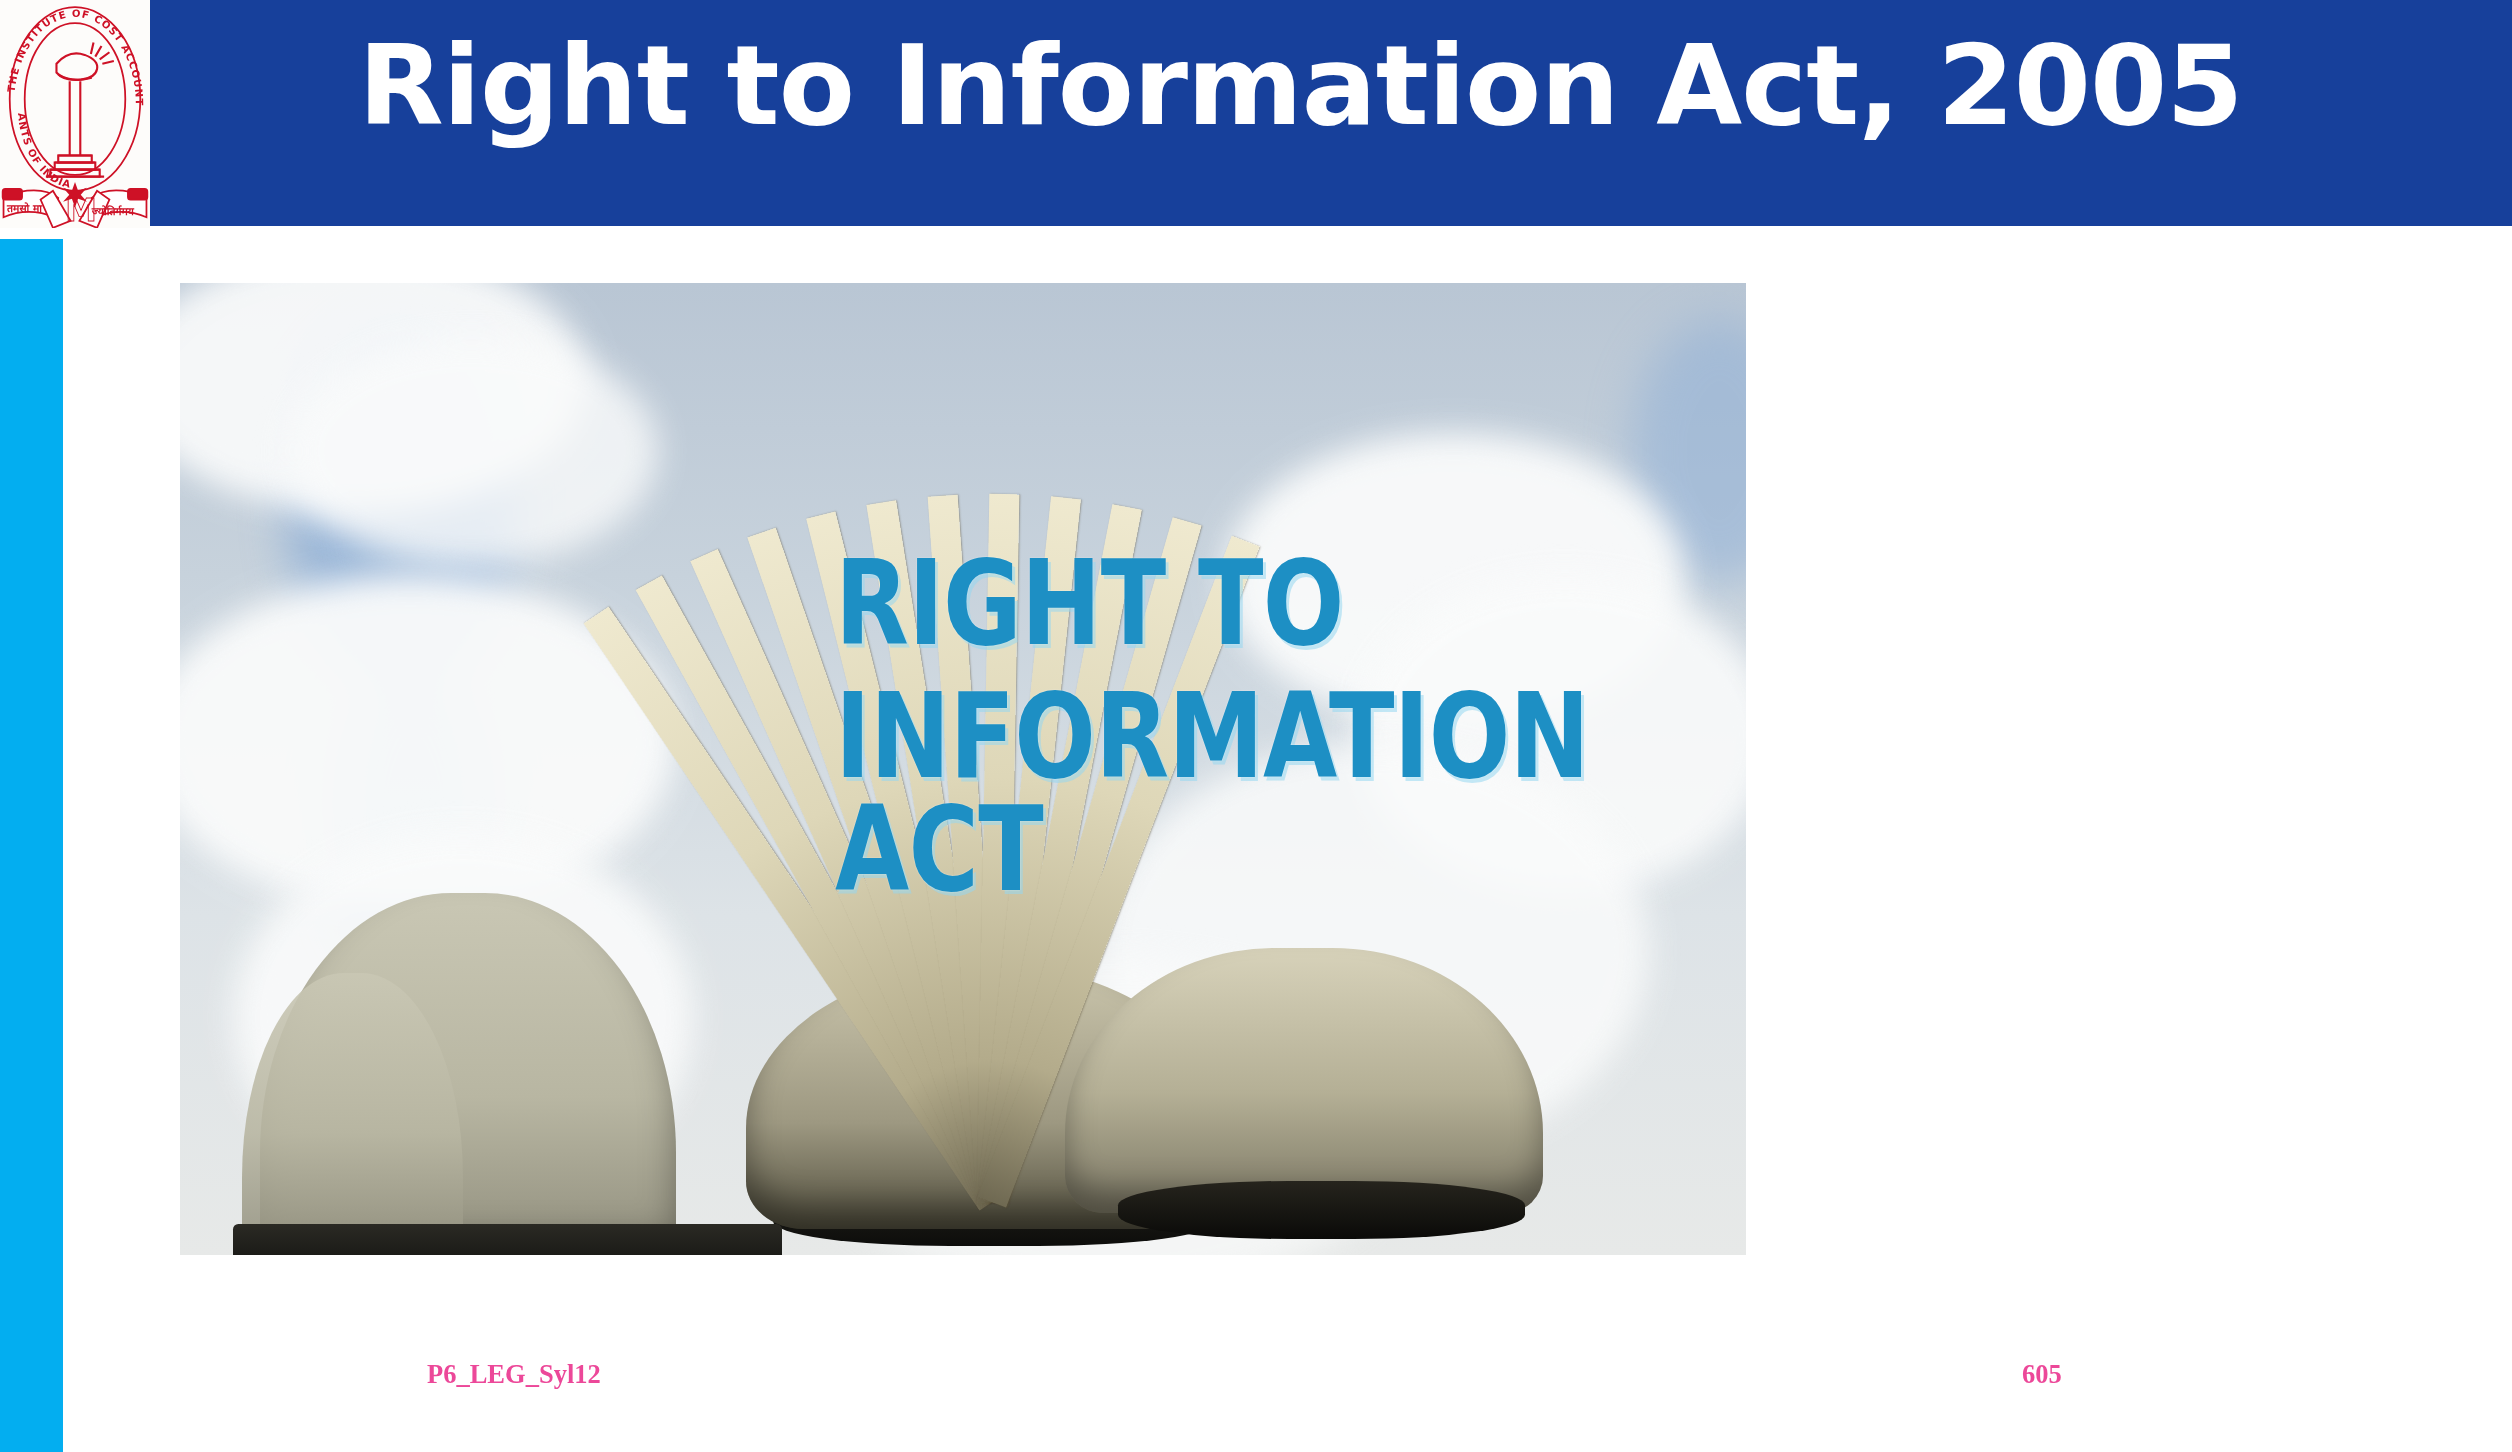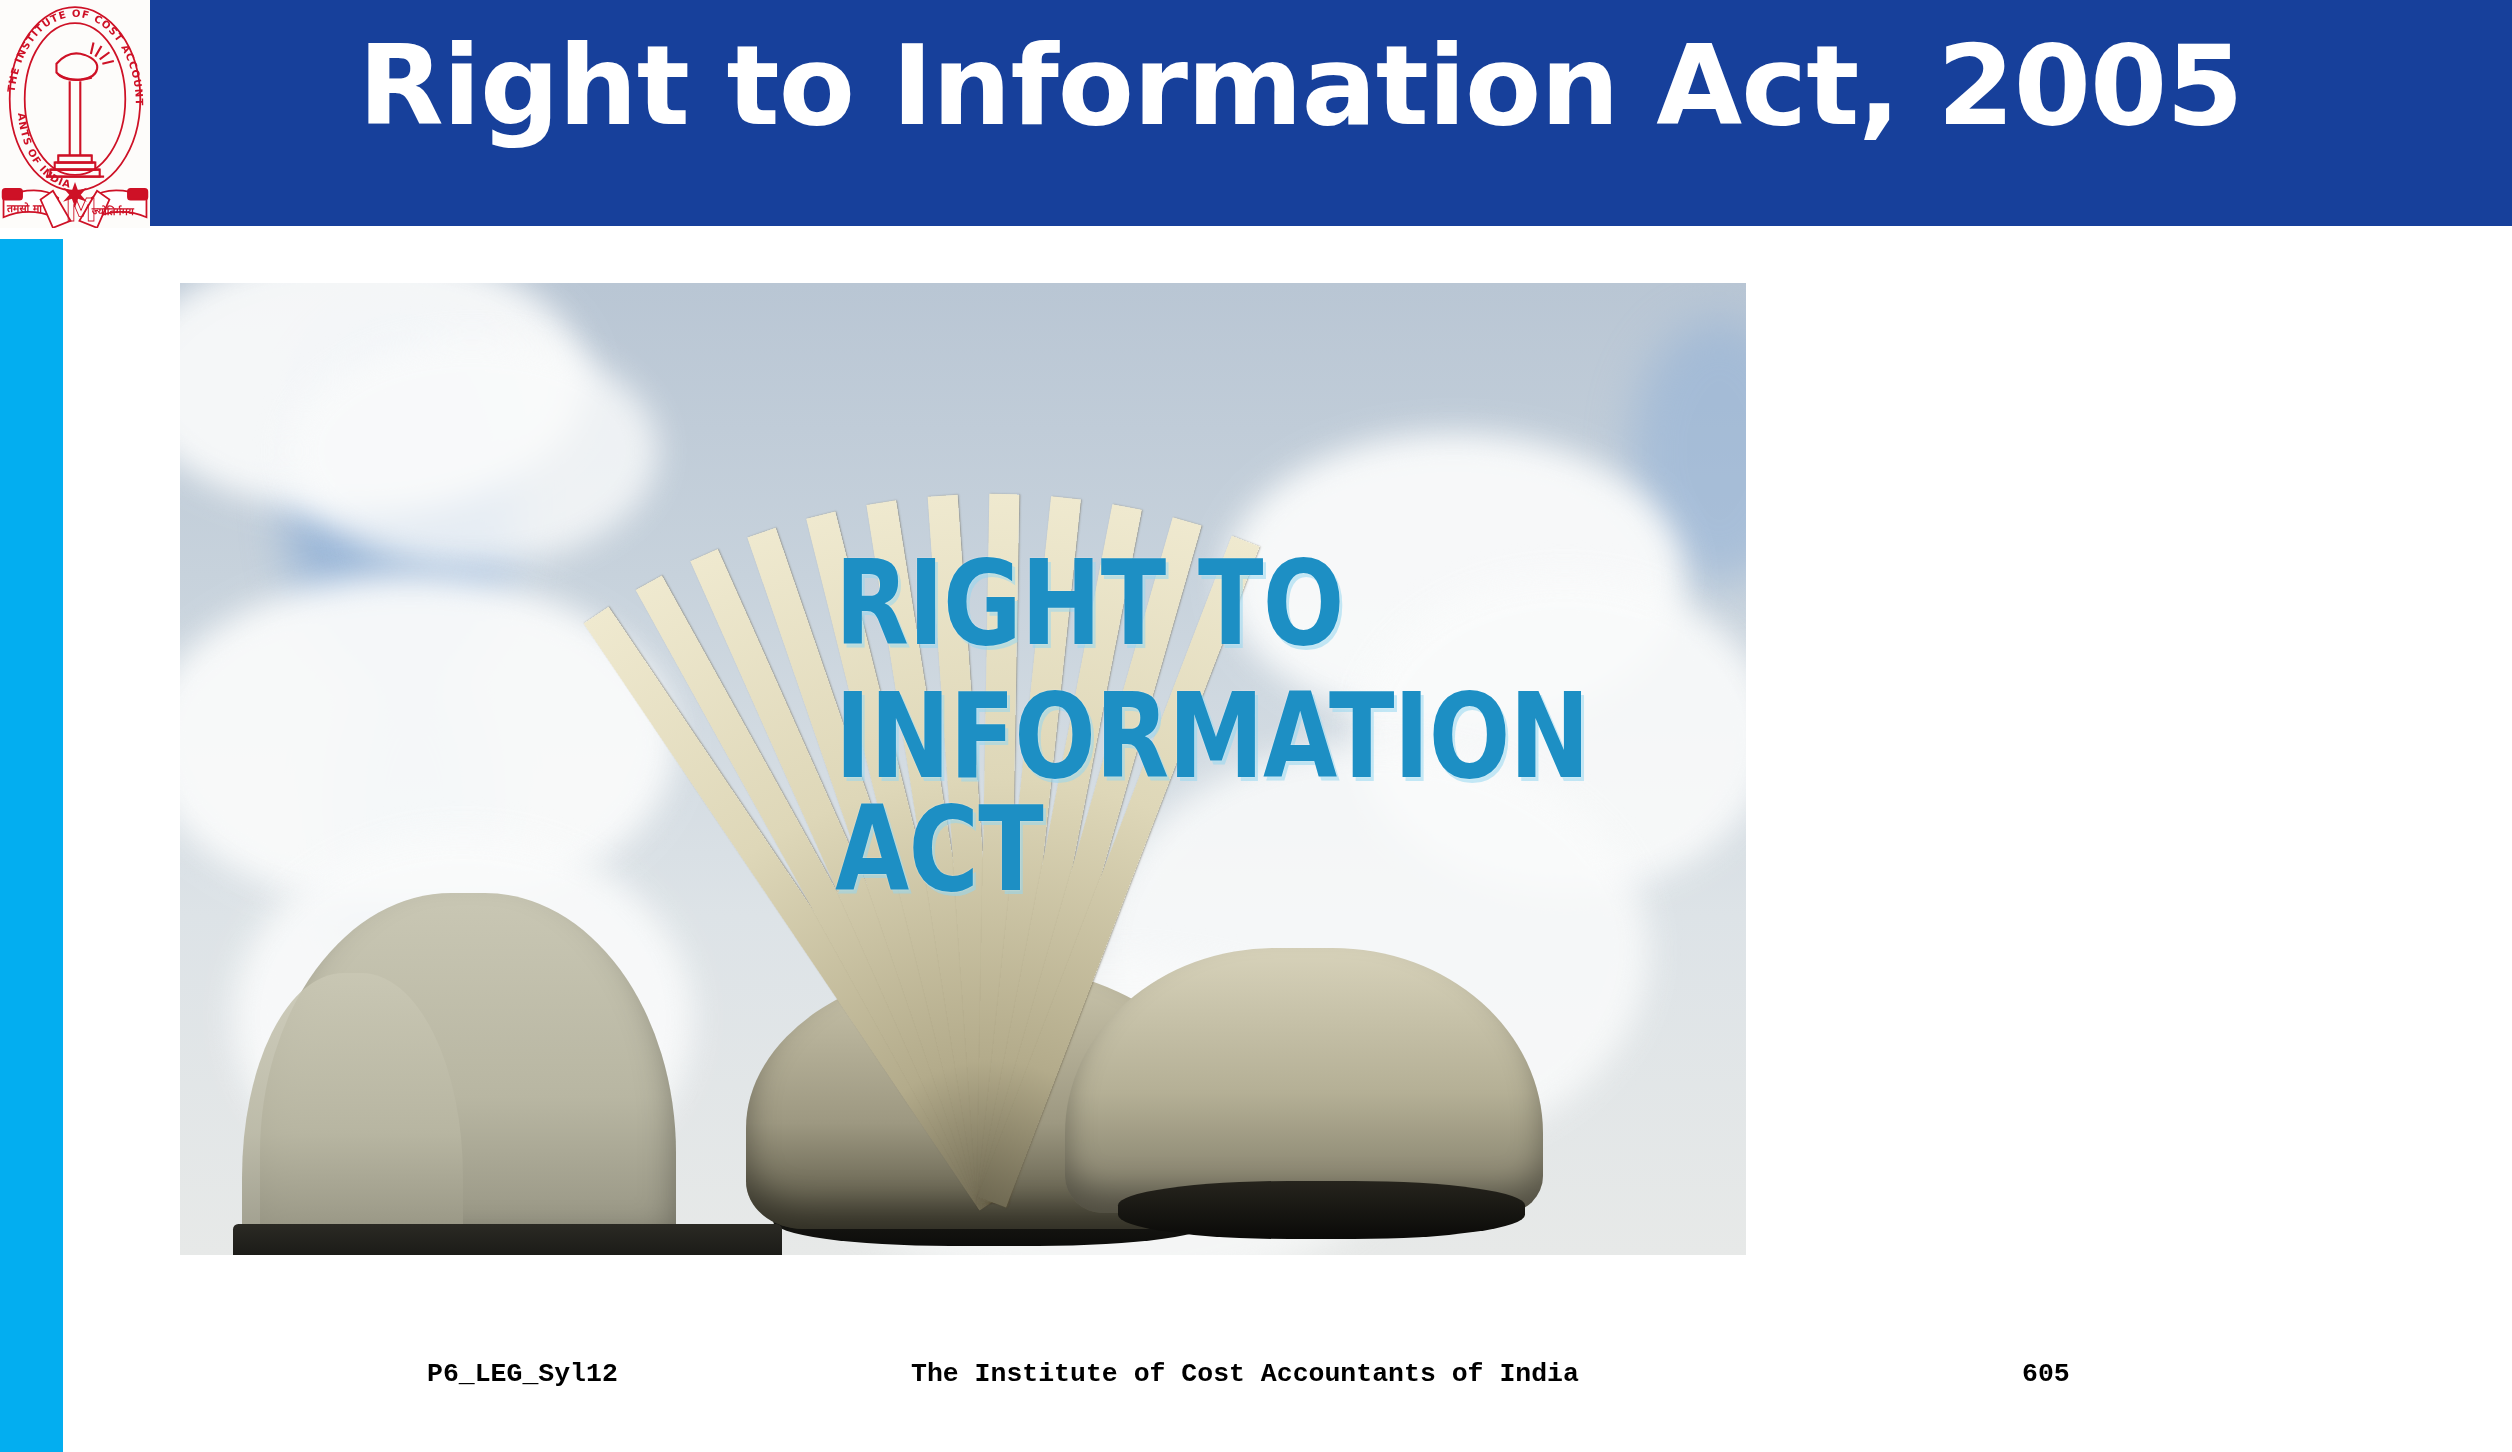--- a/index.html
+++ b/index.html
@@ -136,24 +136,24 @@
        3.5px 3.5px 0 rgba(150,215,240,.55);
     transform:scaleX(.82);
     transform-origin:left top;
   }
   .overlay-line1{font-size:117px;display:block;}
   .overlay-line2{font-size:117px;display:block;margin-top:21px;}
 
   
   .footer{
     position:absolute;left:0;top:1359px;width:2512px;height:53px;
-    color:#000000;
+    color:#ec4899;
     font-weight:700;
     font-size:26.5px;
-    font-family:Liberation Mono, monospace;
+    font-family:Liberation Serif, serif;
   }
   .footer-code{position:absolute;left:427px;top:0;white-space:nowrap;}
   .footer-org {position:absolute;left:911px;top:0;white-space:nowrap;}
   .footer-page{position:absolute;left:1998px;top:0;white-space:nowrap;margin-left:24px;}
 </style>
 </head>
 <body>
 
 <div class="sidebar-strip"></div>
 
@@ -260,16 +260,15 @@
   </div>
 
   <div class="overlay-text">
     <span class="overlay-line1">RIGHT TO</span>
     <span class="overlay-line2">INFORMATION ACT</span>
   </div>
 </div>
 
 <div class="footer">
   <span class="footer-code">P6_LEG_Syl12</span>
-  <span class="footer-org">The Institute of Cost Accountants of India</span>
   <span class="footer-page">605</span>
 </div>
 
 
 </body></html>

